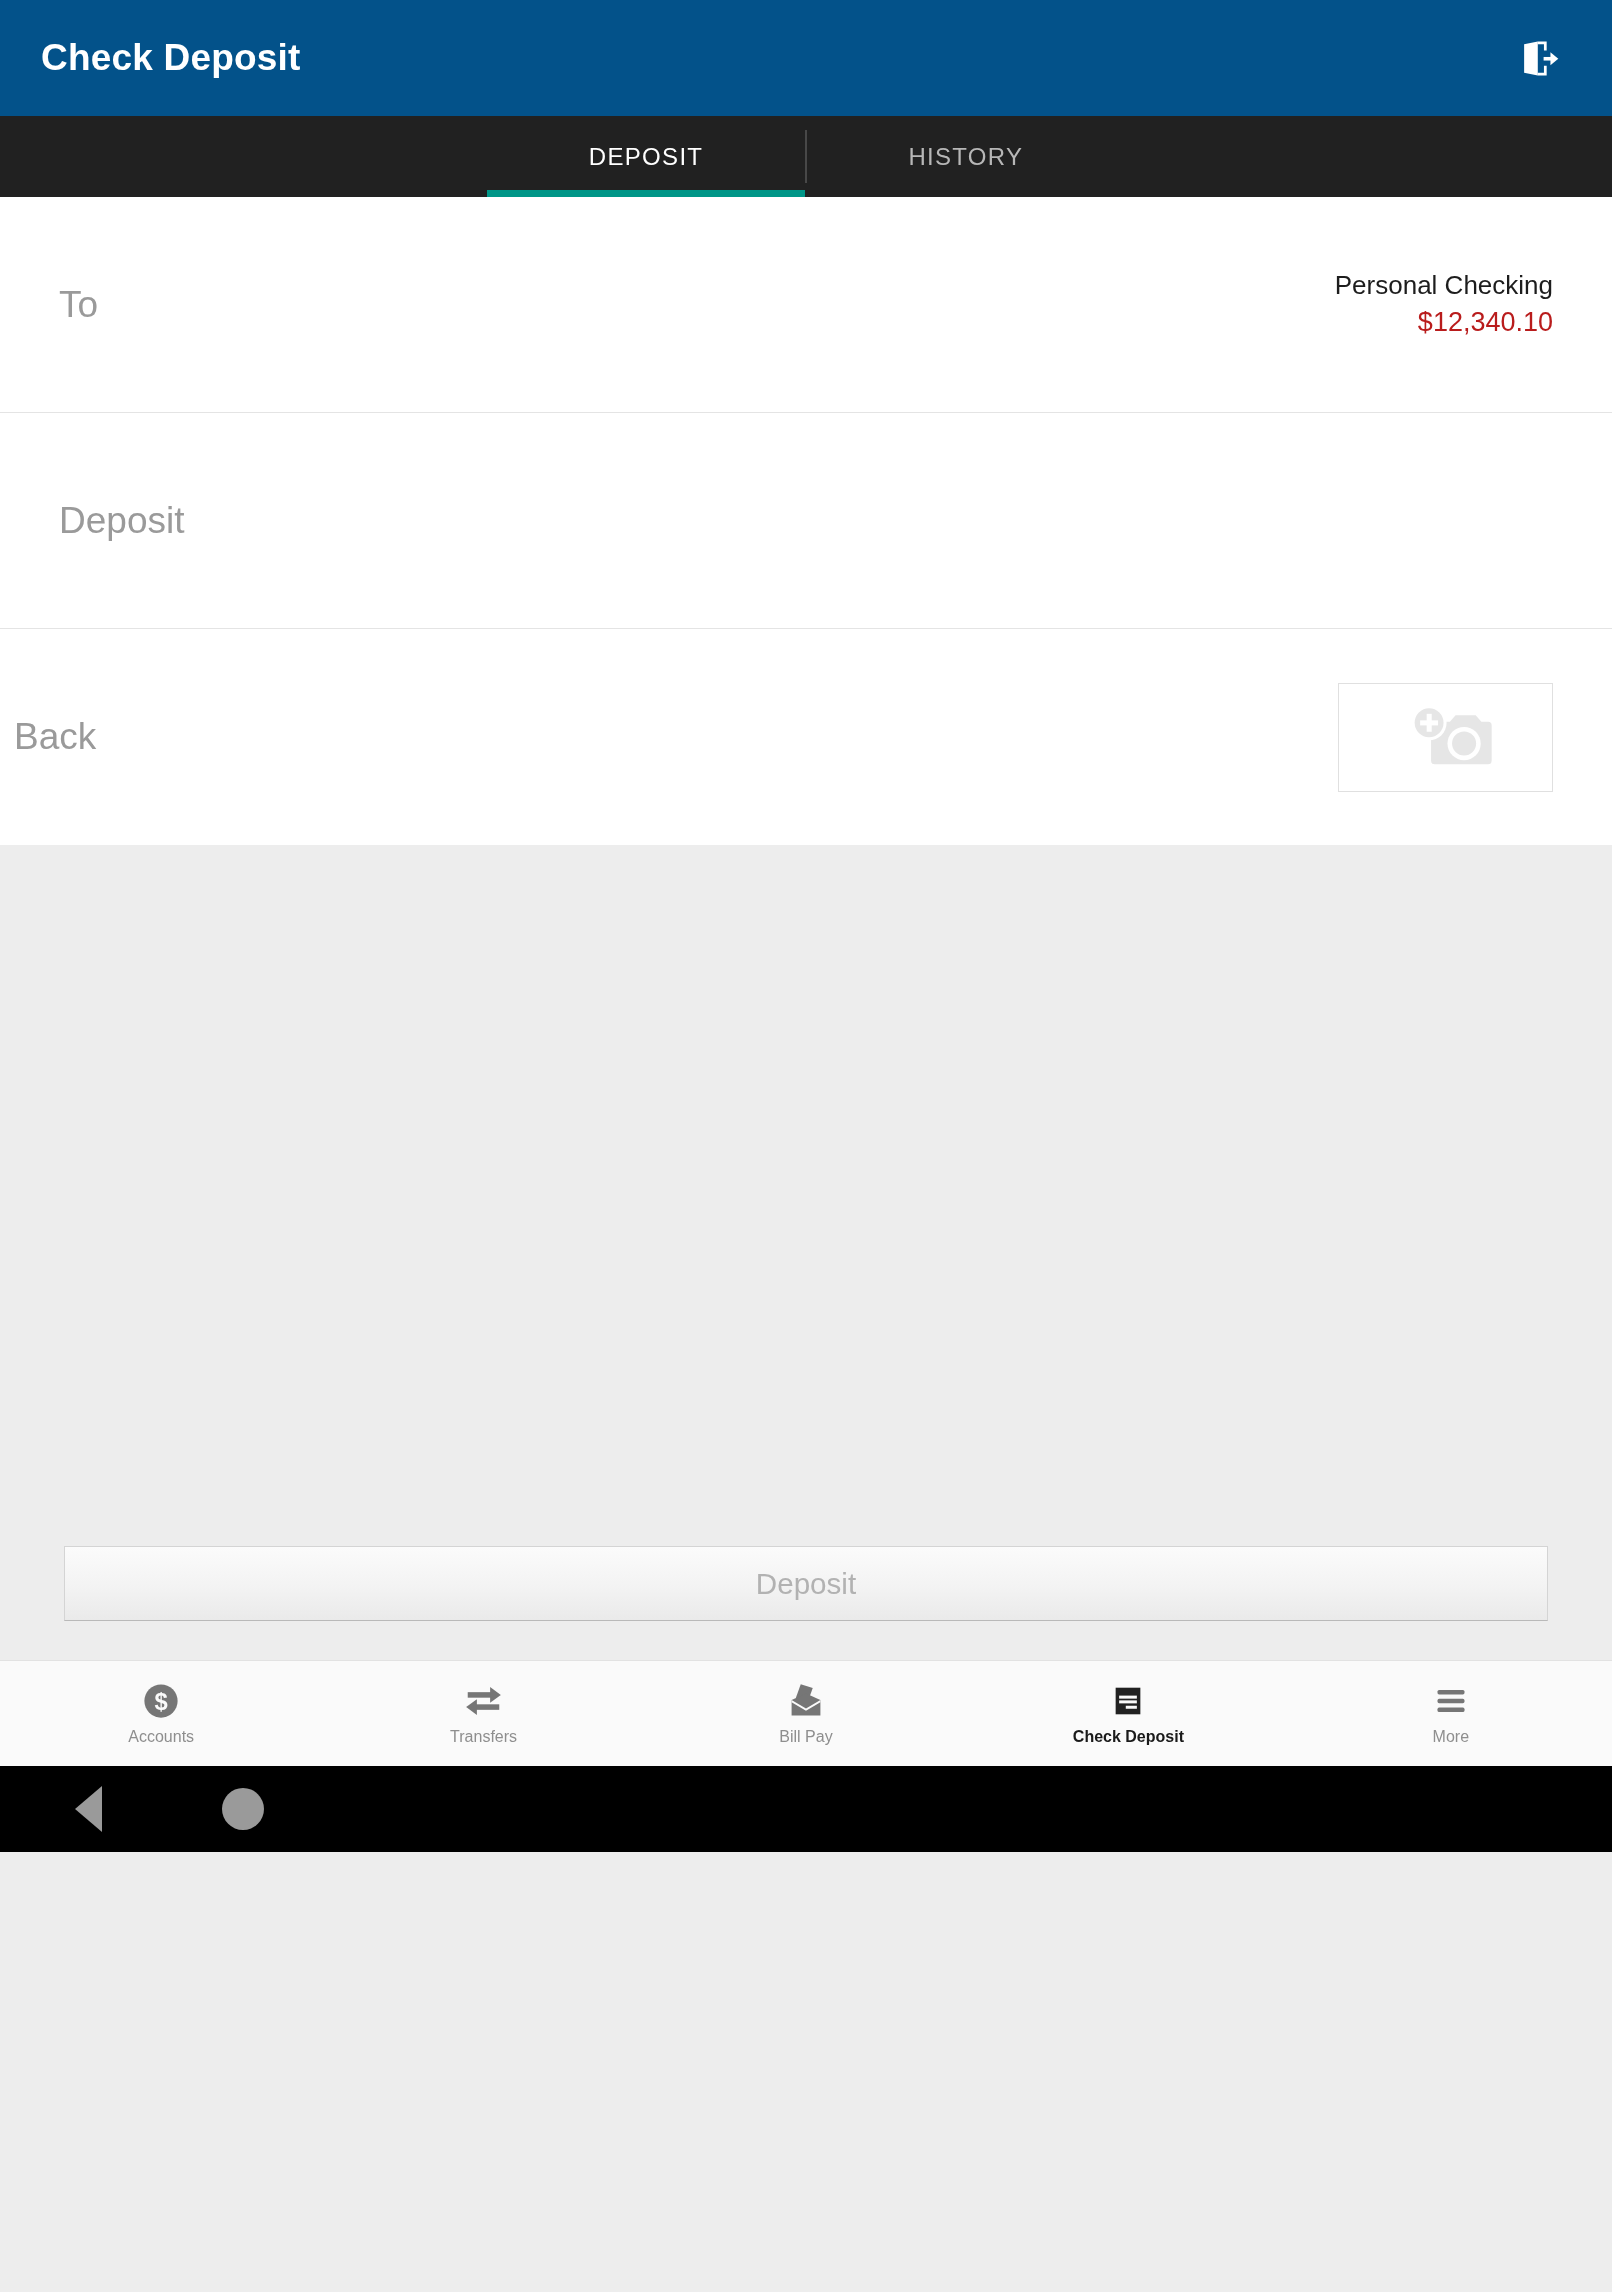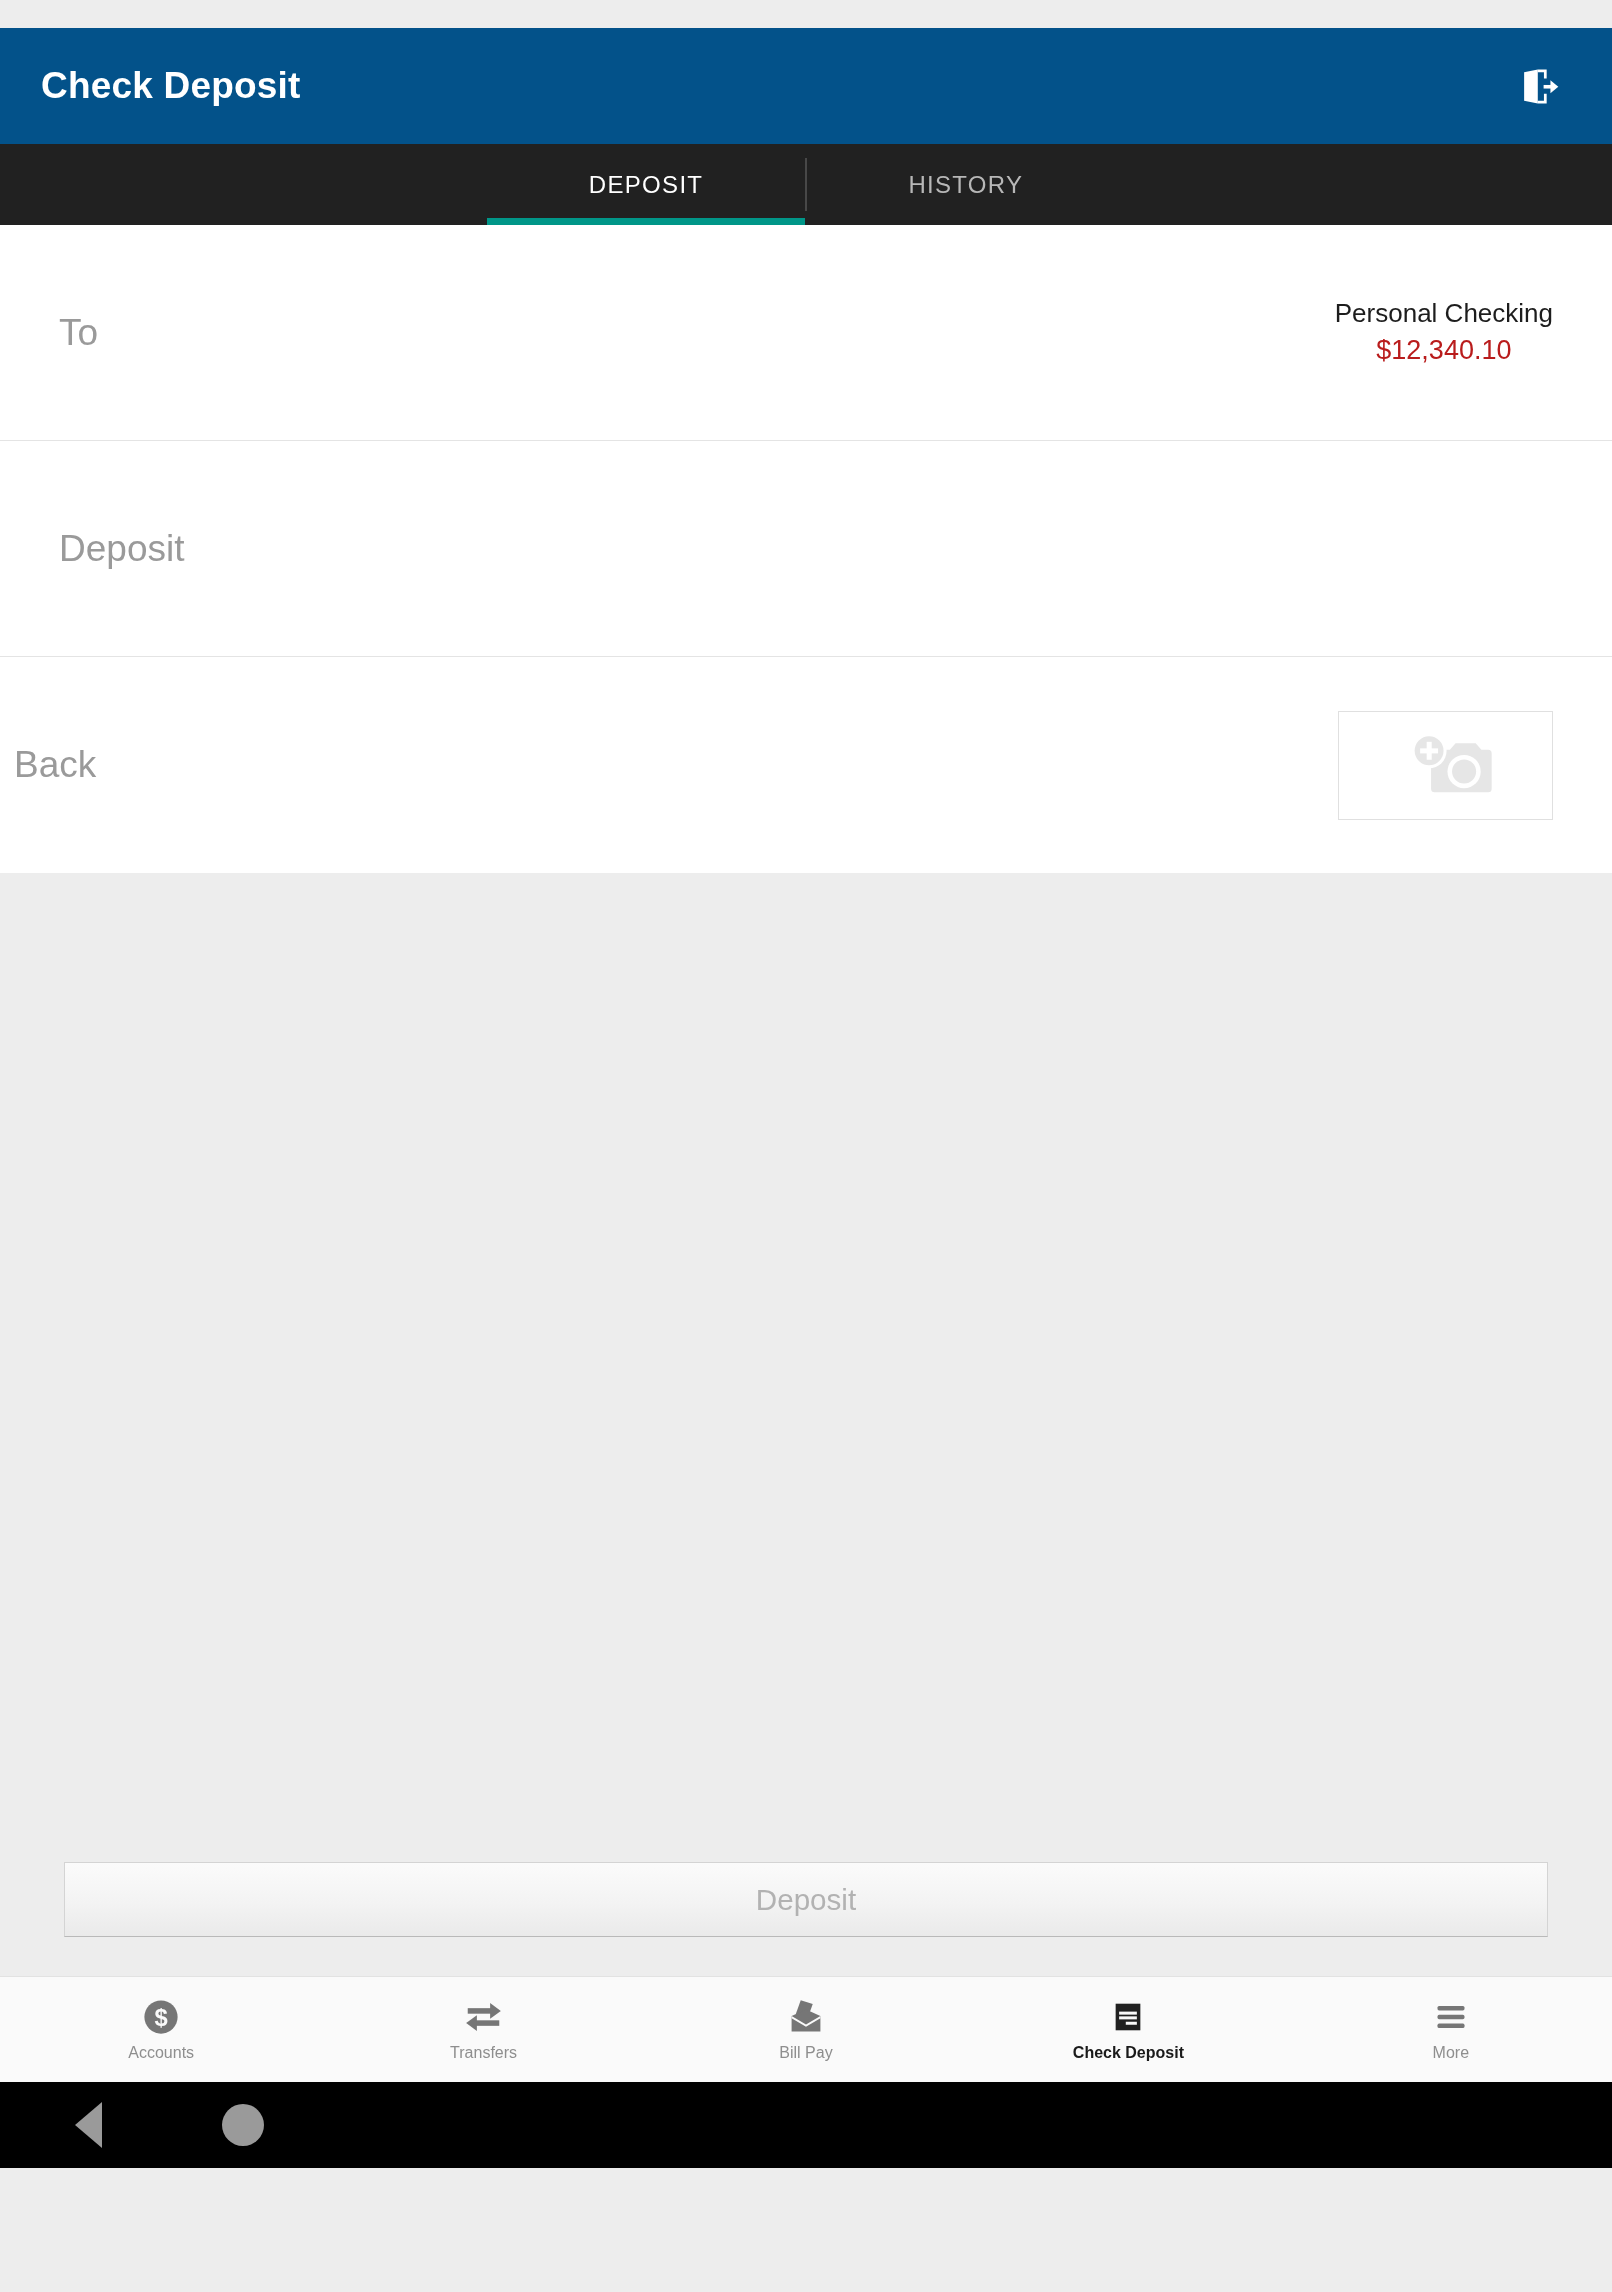--- a/index.html
+++ b/index.html
@@ -3,21 +3,21 @@
 <meta charset="utf-8">
 <title>Check Deposit</title>
 <style>
   * { margin:0; padding:0; box-sizing:border-box; }
   html, body {
     width:1612px; height:2293px;
     font-family:"Liberation Sans", sans-serif;
     background:#ededed;
     overflow:hidden;
   }
-  .screen { width:1612px; height:2140px; display:flex; flex-direction:column; position:relative;margin-top:28px; }
+  .screen { width:1612px; height:1852px; display:flex; flex-direction:column; position:relative; }
 
   
   .appbar {
     height:116px; background:#03528a;
     display:flex; align-items:center; justify-content:space-between;
     padding:0 39px 0 41px; flex:0 0 auto;
   }
   .appbar-title { color:#ffffff; font-size:37px; font-weight:bold; letter-spacing:0.2px; }
   .logout-btn { width:68px; height:68px; display:flex; align-items:center; justify-content:center; }
 
@@ -41,21 +41,21 @@
 
   
   .form-card { background:#ffffff; flex:0 0 auto; }
   .frow {
     height:216px; display:flex; align-items:center;
     padding:0 59px 0 59px; position:relative;
     border-bottom:1.8px solid #e4e4e4;
   }
   .frow:last-child { border-bottom:none;padding-left:14px; }
   .frow-label { font-size:37px; color:#9a9a9a; font-weight:300; flex:0 0 auto; }
-  .frow-right { margin-left:auto; text-align:right; display:flex; flex-direction:column; align-items:center; }
+  .frow-right { margin-left:auto; text-align:right; display:flex; flex-direction:column; align-items:flex-end; }
   .acct-name { font-size:26px; color:#1d1d1d; line-height:1.25; }
   .acct-bal  { font-size:27px; color:#b91c1c; line-height:1.3; margin-top:3.6px; }
 
   .cam-box {
     width:215px; height:109px; border:1.8px solid #e0e0e0; background:#ffffff;
     display:flex; align-items:center; justify-content:center; margin-left:auto;
   }
 
   
   .body-space { flex:1 1 auto; background:#ededed; position:relative; }

